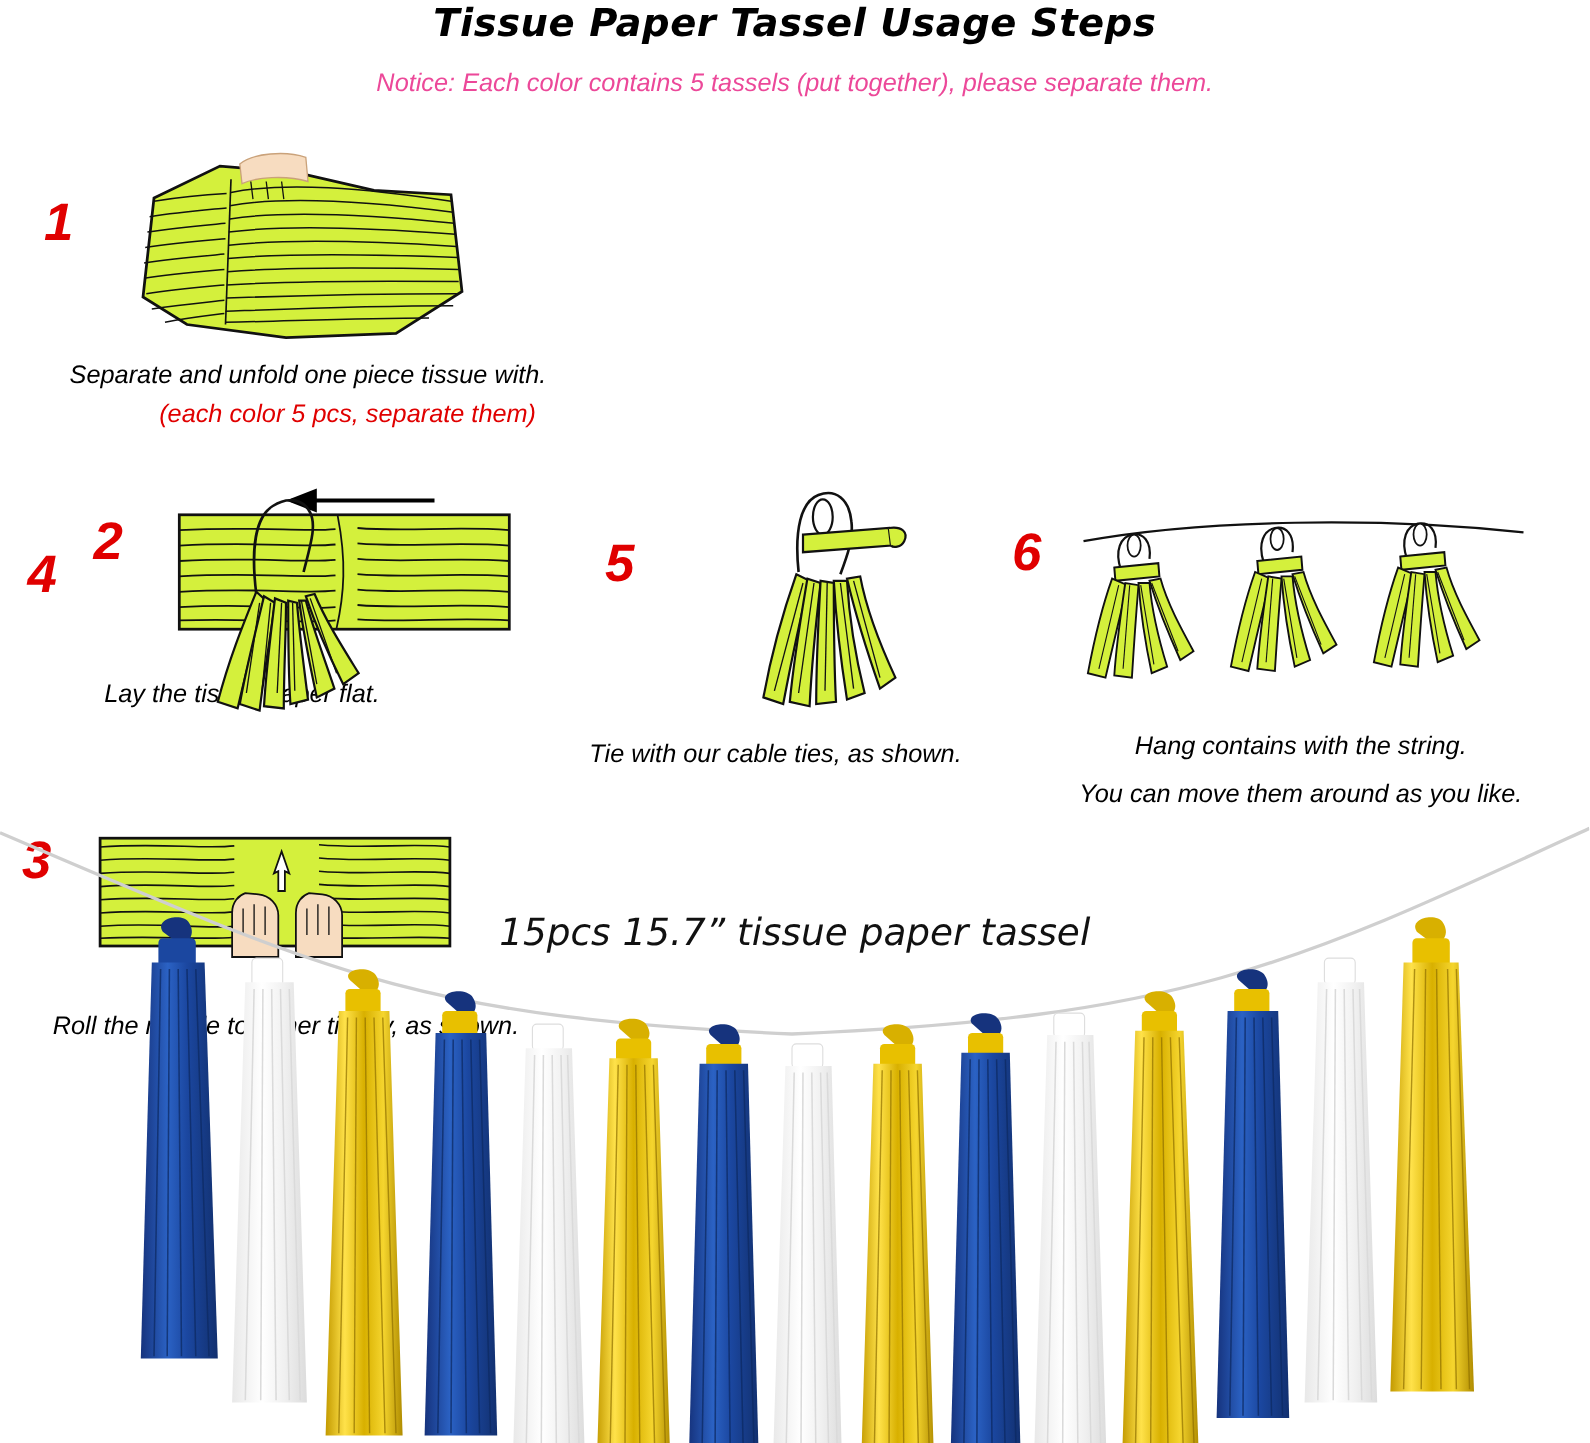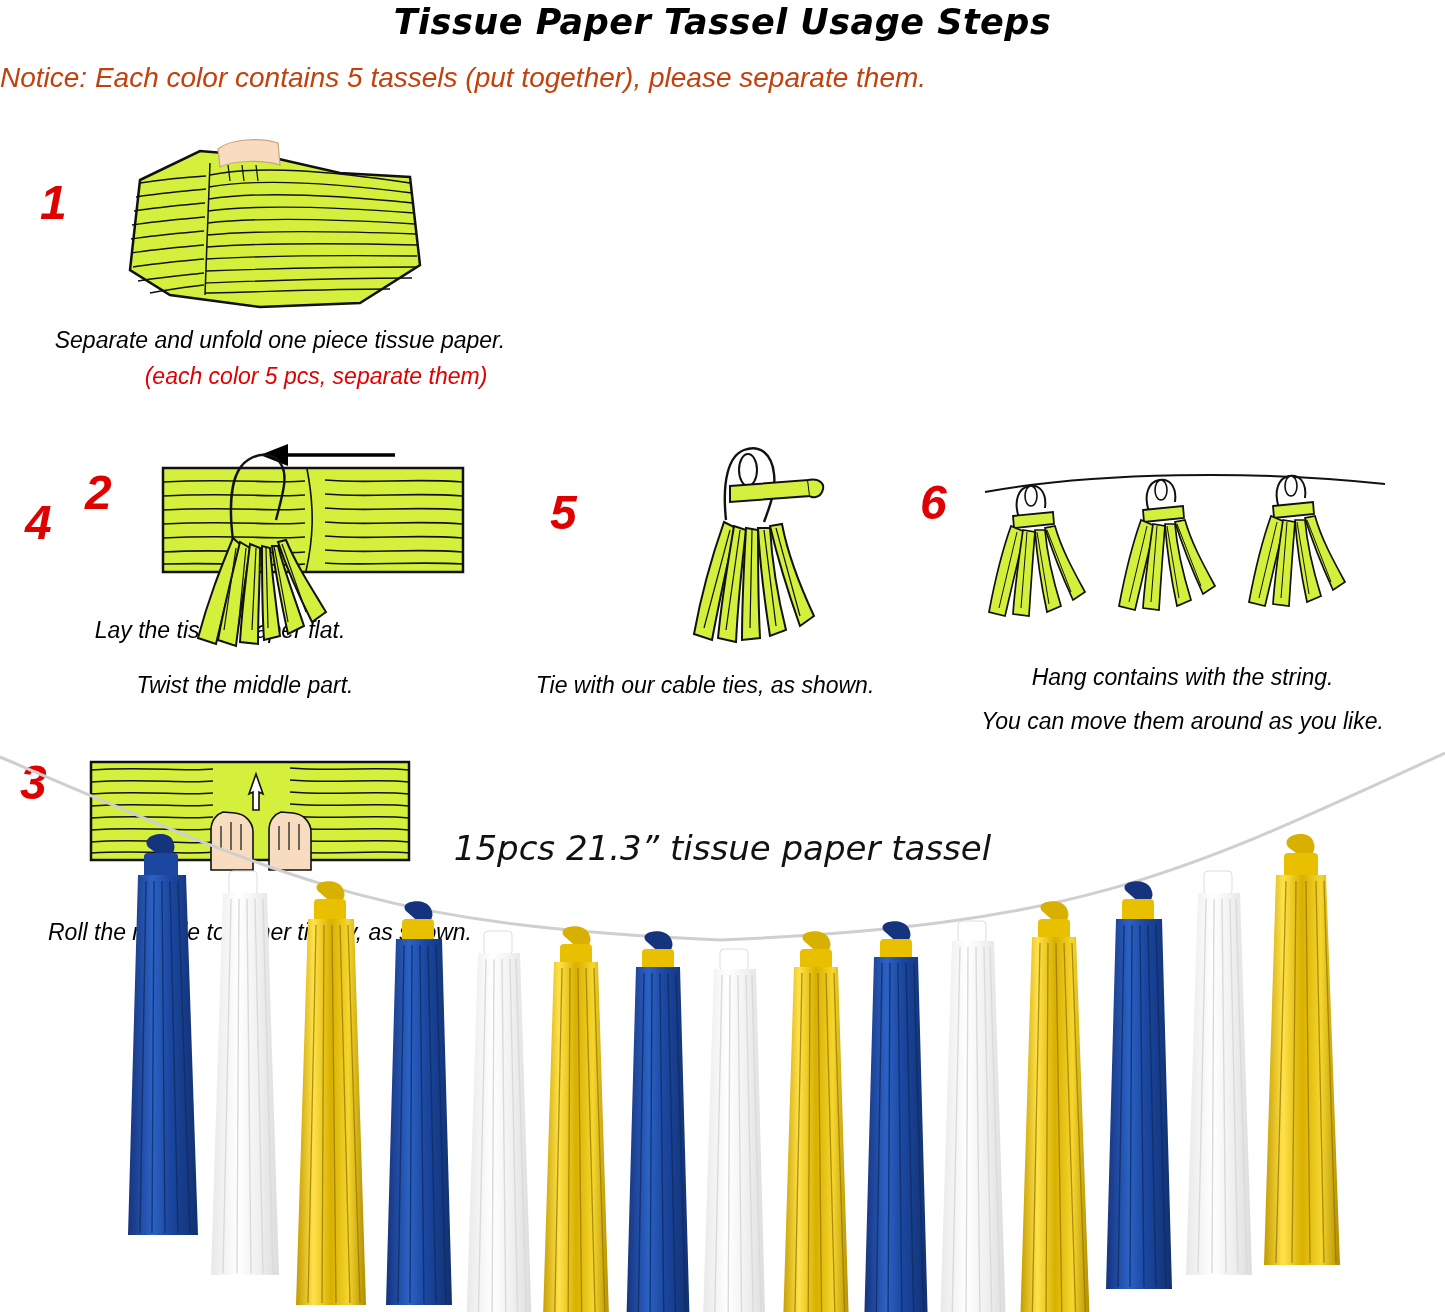--- a/index.html
+++ b/index.html
@@ -30,22 +30,23 @@
     font-size: 35px;
     font-weight: bold;
     letter-spacing: 0.5px;
     font-family: "DejaVu Sans", sans-serif;
   }
   .notice {
     position: absolute;
     top: 62px;
     left: 0;
     width: 1445px;
-    font-size: 28px;
-    color: #c2410c;
+    text-align: center;
+    font-size: 23px;
+    color: #ec4899;
     font-family: "Liberation Sans", sans-serif;
   }
 
   
   .steps {
     position: absolute;
     top: 125px;
     left: 0;
     width: 1445px;
   }
@@ -142,21 +143,21 @@
           <g fill="#f7dcc0" stroke="#caa27a" stroke-width="1.2">
             <path d="M108,14 C120,4 150,2 168,8 L170,30 C150,24 122,26 110,32 Z"></path>
           </g>
           <g stroke="#111" stroke-width="1.2" fill="none">
             <path d="M118,30 L120,46"></path>
               <path d="M132,30 L134,46"></path>
               <path d="M146,30 L148,46"></path>
           </g>
         </svg>
       </div>
-      <div class="caption" style="left:0px;top:200px;width:560px;">Separate and unfold one piece tissue paper.</div>
+      <div class="caption" style="left:0px;top:200px;width:560px;">Separate and unfold one piece tissue with.</div>
       <div class="caption red" style="left:0px;top:236px;width:560px;padding-left:36px;">(each color 5 pcs, separate them)</div>
     </div>
 
     <div class="step" style="width:430px;height:290px;">
       <div class="step-num" style="left:85px;top:50px;">2</div>
       <div class="art" style="left:155px;top:35px;">
         <svg width="320" height="140" viewBox="0 0 320 140">
           <rect x="8" y="18" width="300" height="104" fill="#d4f03c" stroke="#111" stroke-width="2.5"></rect>
           <g stroke="#111" stroke-width="1.6" fill="none">
             <path d="M8,32 C80,28 120,34 150,31"></path>
@@ -246,21 +247,20 @@
             <g stroke="#111" stroke-width="1.2" fill="none">
               <path d="M116,118 L104,200"></path>
                 <path d="M126,118 L118,200"></path>
               <path d="M136,118 L132,200"></path>
                 <path d="M146,118 L148,198"></path>
               <path d="M154,116 L168,192"></path>
                 <path d="M162,114 L186,182"></path>
             </g>
           </svg>
         </div>
-        <div class="caption" style="left:0px;top:240px;width:490px;">Twist the middle part.</div>
       </div>
 
       <div class="step" style="width:430px;height:300px;">
         <div class="step-num" style="left:60px;top:55px;">5</div>
         <div class="art" style="left:140px;top:0px;">
           <svg width="250" height="230" viewBox="0 0 250 230">
             <path d="M96,90 C92,52 98,26 114,20 C130,14 142,24 144,44 C146,60 140,76 134,92" fill="none" stroke="#111" stroke-width="2.4"></path>
             <ellipse cx="118" cy="40" rx="9" ry="16" fill="#fff" stroke="#111" stroke-width="2"></ellipse>
             <path d="M100,56 L178,50 L180,66 L100,72 Z" fill="#d4f03c" stroke="#111" stroke-width="2"></path>
             <path d="M178,50 C190,48 196,54 192,62 C189,68 182,68 180,66" fill="#d4f03c" stroke="#111" stroke-width="2"></path>
@@ -553,15 +553,15 @@
               <path d="M34,46 L30,428"></path>
               <path d="M44,46 L48,428"></path>
             <path d="M54,46 L62,428"></path>
               <path d="M62,46 L74,428"></path>
           </g>
         </g>
       </g>
     </svg>
   </div>
 
-  <div class="garland-title">15pcs 21.3” tissue paper  tassel</div>
+  <div class="garland-title">15pcs 15.7” tissue paper  tassel</div>
 
 </div>
 
 </body></html>

